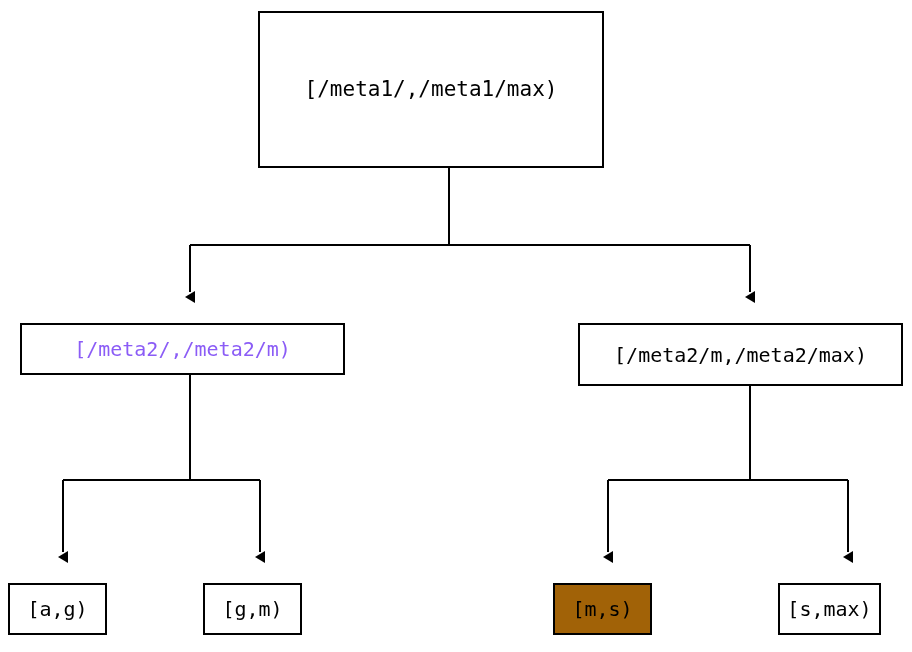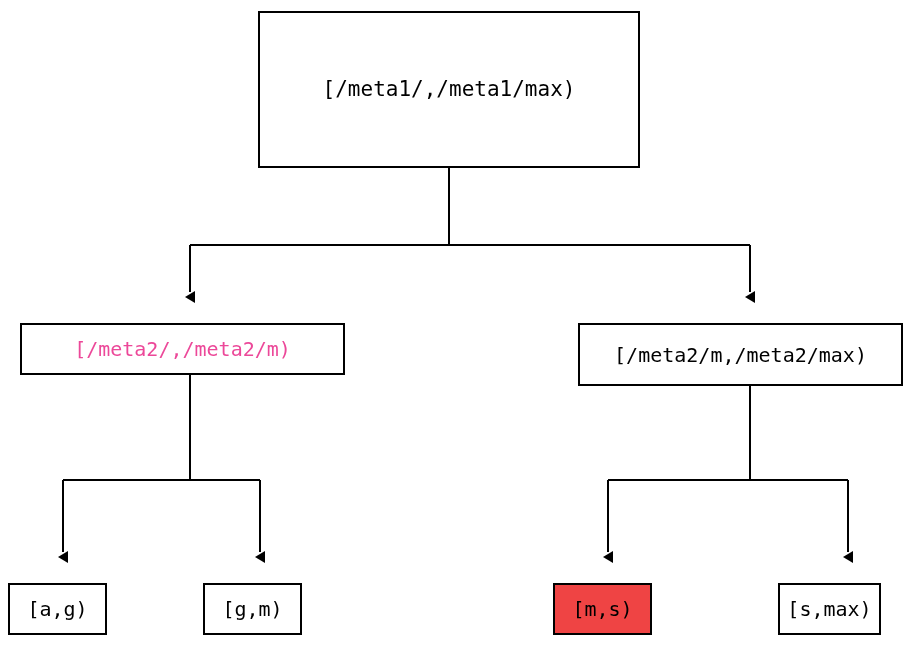--- a/index.html
+++ b/index.html
@@ -73,41 +73,41 @@
     </g>
 
     <g>
       <path d="M 750 375 L 750 480" stroke="#000000" stroke-width="2" fill="none"></path>
       <path d="M 608 480 L 848 480" stroke="#000000" stroke-width="2" fill="none"></path>
       <path d="M 608 480 L 608 552" stroke="#000000" stroke-width="2" fill="none" marker-end="url(#arrow-down)"></path>
       <path d="M 848 480 L 848 552" stroke="#000000" stroke-width="2" fill="none" marker-end="url(#arrow-down)"></path>
     </g>
   </svg>
 
-  <div class="node-box lvl-root" style="left: 258px; top: 11px; width: 382px; height: 157px; background: rgb(255, 255, 255); border-color: rgb(0, 0, 0); border-width: 2px; color: rgb(0, 0, 0);">
+  <div class="node-box lvl-root" style="left: 258px; top: 11px; width: 346px; height: 157px; background: rgb(255, 255, 255); border-color: rgb(0, 0, 0); border-width: 2px; color: rgb(0, 0, 0);">
     <span class="node-label">[/meta1/,/meta1/max)</span>
   </div>
 
-  <div class="node-box lvl-mid" style="left: 20px; top: 323px; width: 325px; height: 52px; background: rgb(255, 255, 255); border-color: rgb(0, 0, 0); border-width: 2px; color: #ec4899; text-align: center;">
+  <div class="node-box lvl-mid" style="left: 20px; top: 323px; width: 325px; height: 52px; background: rgb(255, 255, 255); border-color: rgb(0, 0, 0); border-width: 2px; color: #8b5cf6; text-align: center;">
     <span class="node-label">[/meta2/,/meta2/m)</span>
   </div>
 
   <div class="node-box lvl-mid" style="left: 578px; top: 323px; width: 325px; height: 63px; background: rgb(255, 255, 255); border-color: rgb(0, 0, 0); border-width: 2px; color: rgb(0, 0, 0);">
     <span class="node-label">[/meta2/m,/meta2/max)</span>
   </div>
 
   <div class="node-box lvl-leaf" style="left: 8px; top: 583px; width: 99px; height: 52px; background: rgb(255, 255, 255); border-color: rgb(0, 0, 0); border-width: 2px; color: rgb(0, 0, 0);">
     <span class="node-label">[a,g)</span>
   </div>
 
   <div class="node-box lvl-leaf" style="left: 203px; top: 583px; width: 99px; height: 52px; background: rgb(255, 255, 255); border-color: rgb(0, 0, 0); border-width: 2px; color: rgb(0, 0, 0);">
     <span class="node-label">[g,m)</span>
   </div>
 
-  <div class="node-box lvl-leaf" style="left: 553px; top: 583px; width: 99px; height: 52px; background: #ef4444; border-color: rgb(0, 0, 0); border-width: 2px; color: rgb(0, 0, 0);">
+  <div class="node-box lvl-leaf" style="left: 553px; top: 583px; width: 99px; height: 52px; background: #a16207; border-color: rgb(0, 0, 0); border-width: 2px; color: rgb(0, 0, 0);">
     <span class="node-label">[m,s)</span>
   </div>
 
   <div class="node-box lvl-leaf" style="left: 778px; top: 583px; width: 103px; height: 52px; background: rgb(255, 255, 255); border-color: rgb(0, 0, 0); border-width: 2px; color: rgb(0, 0, 0);">
     <span class="node-label">[s,max)</span>
   </div>
 
 </div>
 
 </body></html>

